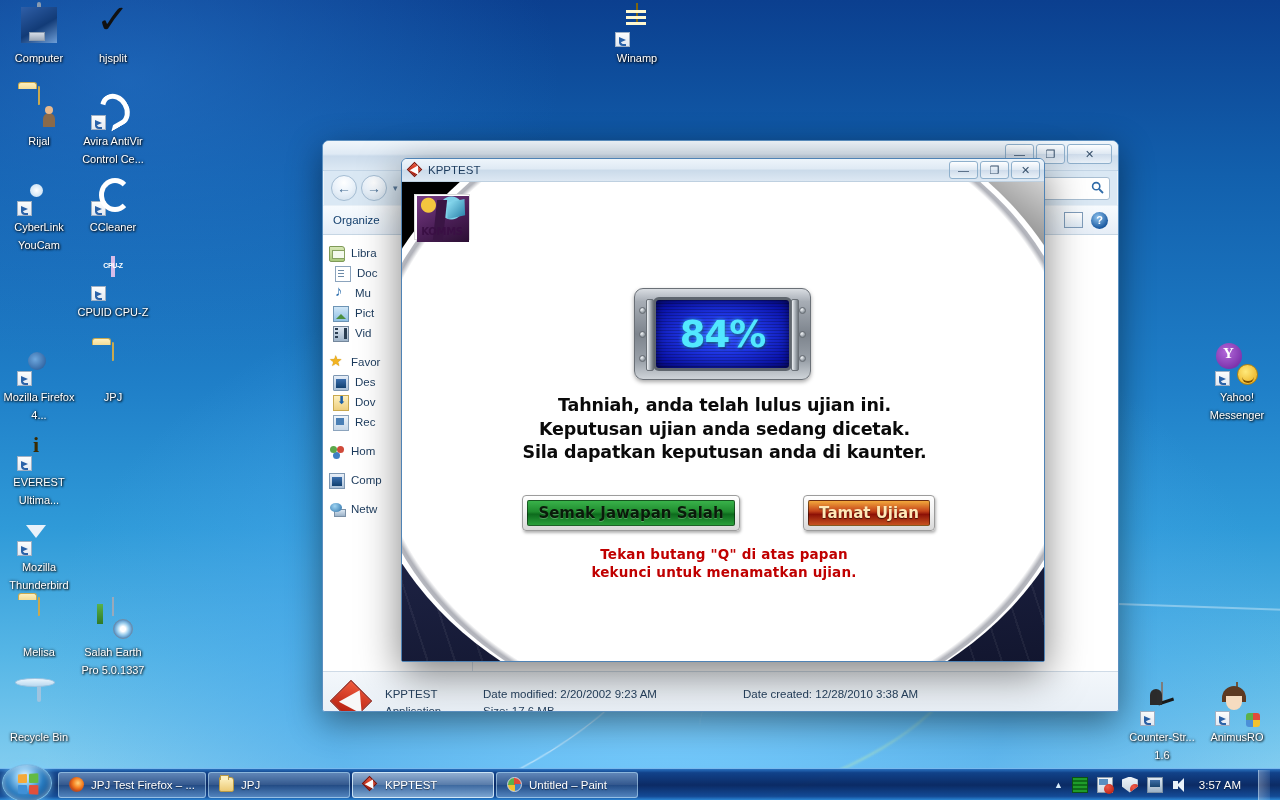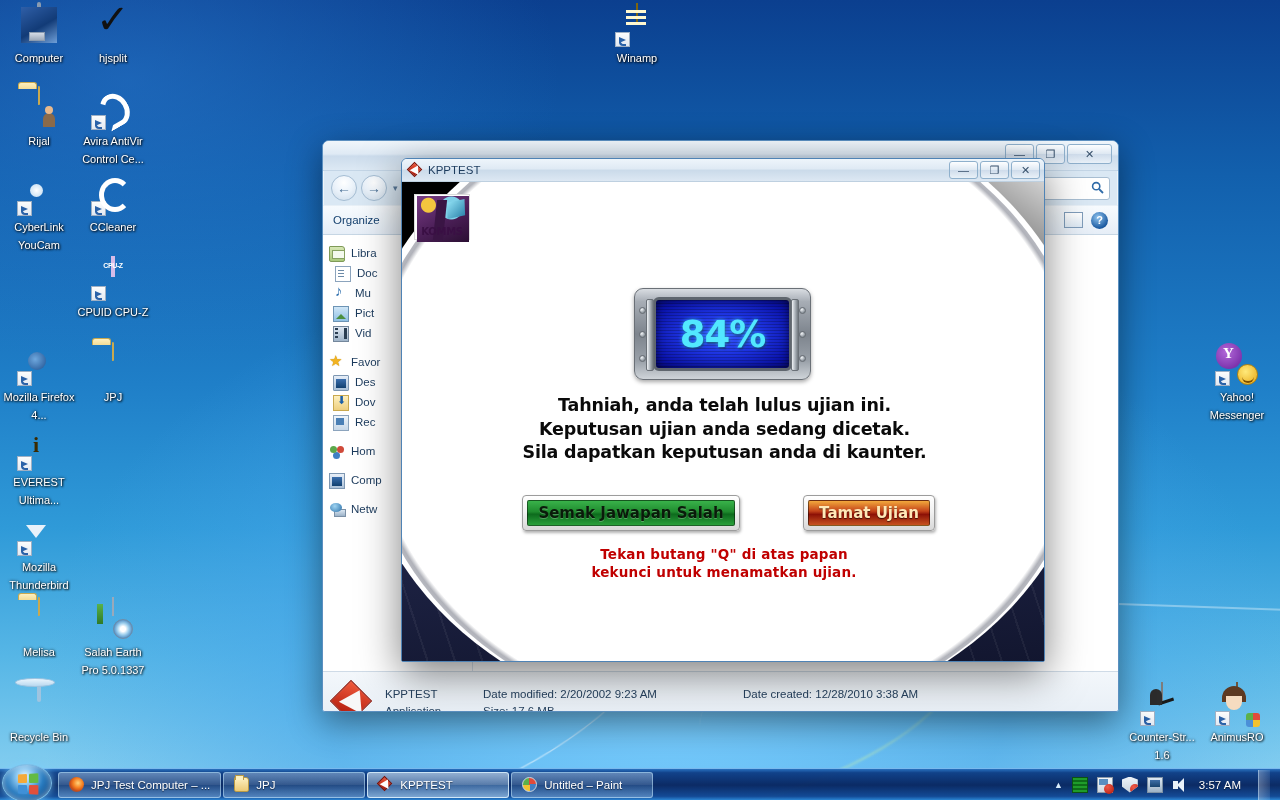--- a/index.html
+++ b/index.html
@@ -825,21 +825,21 @@
         <span style="background:#f4a93a"></span>
           <span style="background:#63bb43"></span>
         <span style="background:#3f90d8"></span>
           <span style="background:#e0503c"></span>
       </span>
     </div>
 
     <div class="tasks">
       <div class="taskbtn">
         <span class="ti ti-ff"></span>
-        <span>JPJ Test Computer – ...</span>
+        <span>JPJ Test Firefox – ...</span>
       </div>
       <div class="taskbtn">
         <span class="ti ti-folder"></span>
         <span>JPJ</span>
       </div>
       <div class="taskbtn active">
         <span class="ti ti-kpp">
             <span class="d"></span>
             <span class="a"></span>
           </span>

